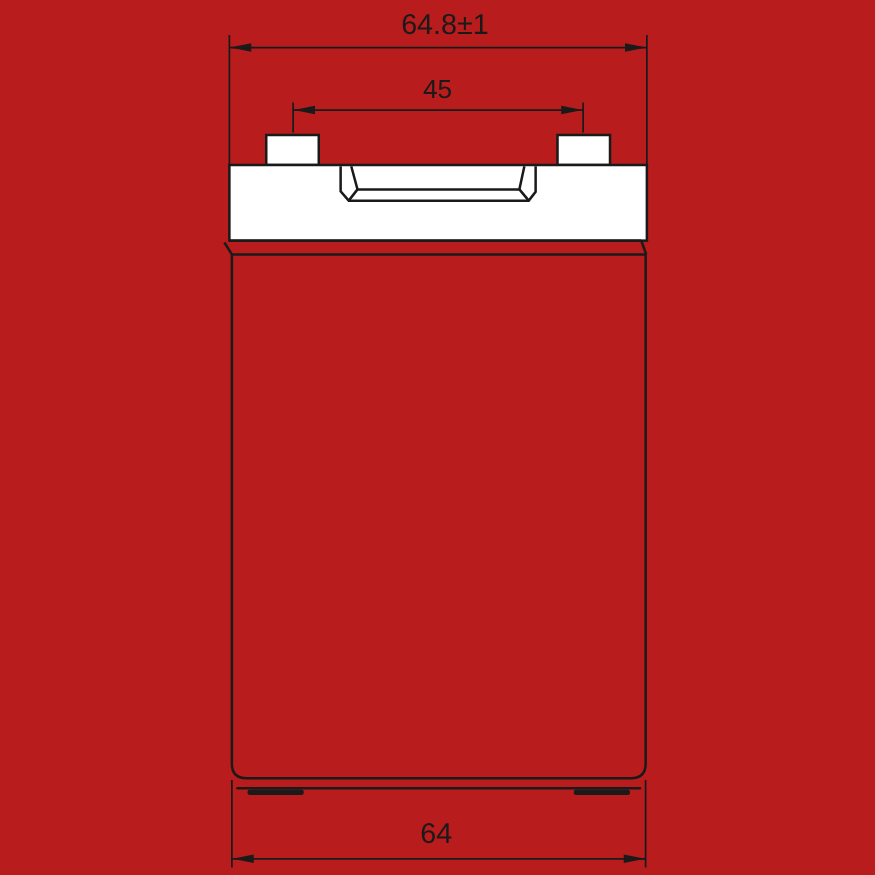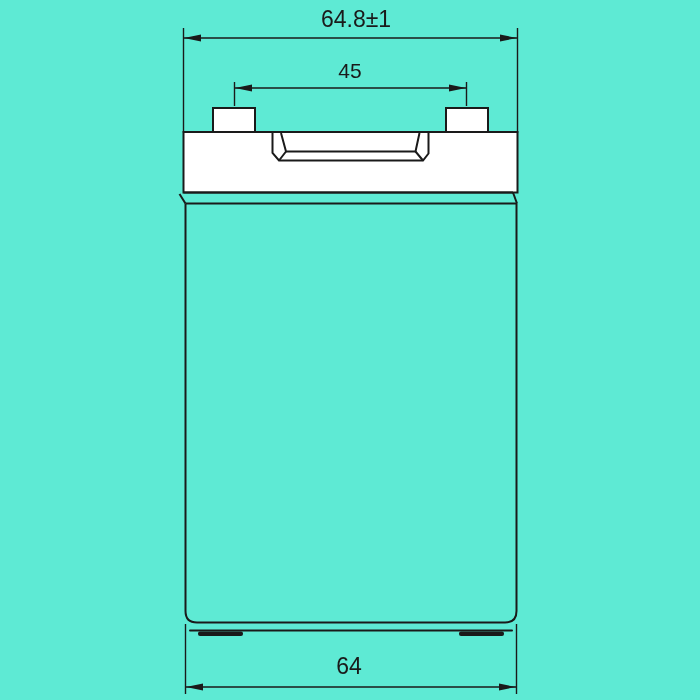--- a/index.html
+++ b/index.html
@@ -8,21 +8,21 @@
     background: #ffffff;
     width: 700px;
     height: 700px;
     overflow: hidden;
     font-family: "Liberation Sans", sans-serif;
   }
   .canvas-wrap {
     position: relative;
     width: 700px;
     height: 700px;
-    background: #5eead4;
+    background: #b91c1c;
   }
   svg text {
     font-family: "Liberation Sans", sans-serif;
     fill: #1a1a1a;
   }
   .outline {
     fill: none;
     stroke: #1a1a1a;
     stroke-width: 2;
     stroke-linejoin: miter;

